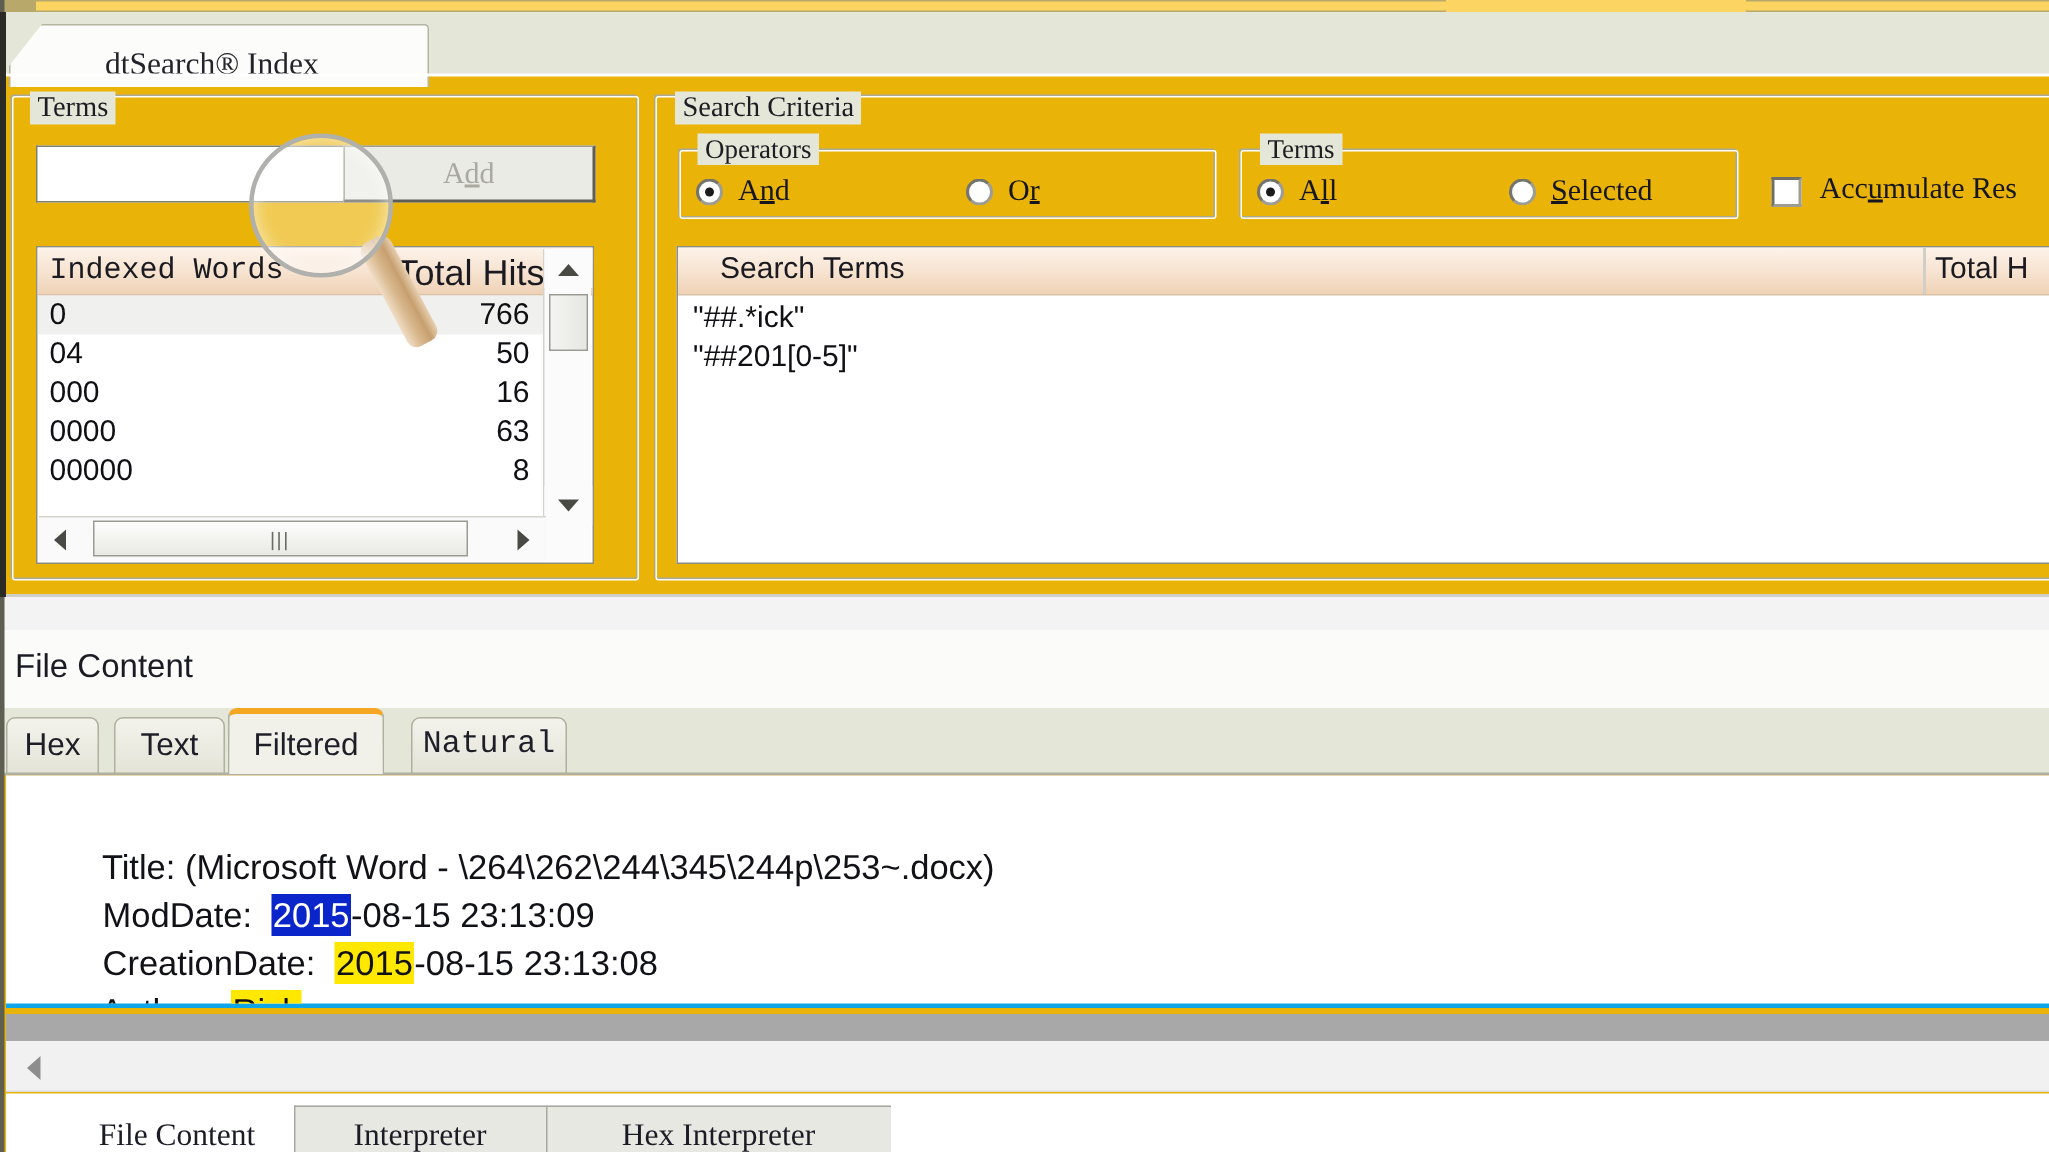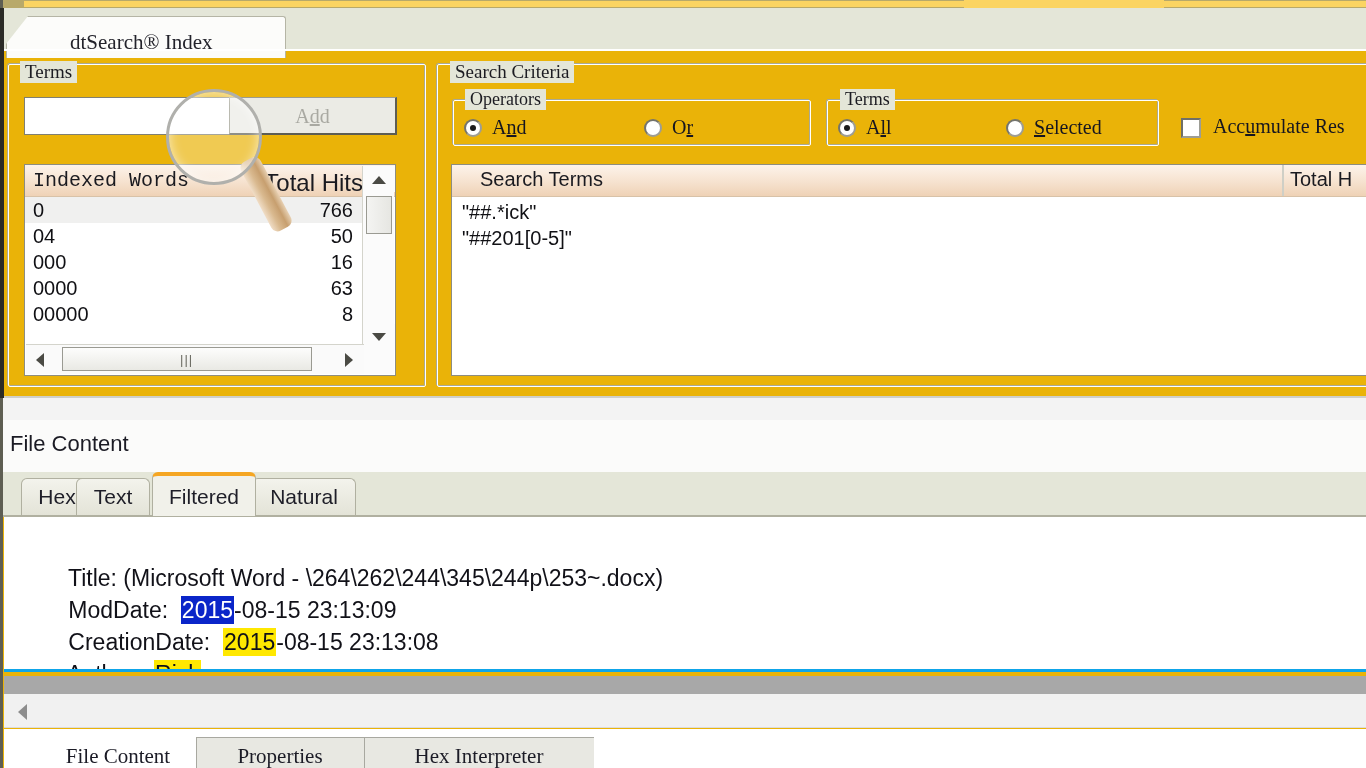--- a/index.html
+++ b/index.html
@@ -606,24 +606,24 @@
       <div class="st-row">"##201[0-5]"</div>
     </div>
   </div>
 
   <div class="mid-sep-line"></div>
   <div class="mid-sep"></div>
   <div class="mid-band"></div>
   <div class="filecontent-title">File Content</div>
 
   <div class="tabstrip">
-    <div class="ctab" style="left:21px;width:72px;">Hex</div>
+    <div class="ctab" style="left:4px;width:62px;">Hex</div>
     <div class="ctab" style="left:76px;width:74px;">Text</div>
     <div class="ctab active" style="left:152px;width:104px;">Filtered</div>
-    <div class="ctab" style="left:252px;width:104px;">Natural</div>
+    <div class="ctab" style="left:274px;width:104px;font-family:Liberation Mono, monospace;">Natural</div>
   </div>
   <div class="tab-bottom-line"></div>
 
   <div class="content-pane">
     <div class="cline" style="top:21px;">
       <span>Title: (Microsoft Word - \264\262\244\345\244p\253~.docx)</span>
     </div>
     <div class="cline" style="top:53px;text-align:right;">
       <span>ModDate:  </span><span class="hl-blue">2015</span><span>-08-15 23:13:09</span>
     </div>
@@ -638,20 +638,20 @@
   <div class="splitter"></div>
   <div class="bottom-hscroll">
     <span class="bhs-arrow"></span>
   </div>
 
   <div class="dock">
 
     <div class="dtab-box" style="left:192px;width:168px;"></div>
     <div class="dtab-box" style="left:360px;width:230px;"></div>
     <div class="dtab sel" style="left:36px;width:156px;">File Content</div>
-    <div class="dtab" style="left:192px;width:168px;">Properties</div>
+    <div class="dtab" style="left:192px;width:168px;">Interpreter</div>
     <div class="dtab" style="left:360px;width:230px;">Hex Interpreter</div>
   </div>
 
   <div class="mag-handle"></div>
   <div class="magnifier"></div>
 
 </div>
 
 </body></html>

